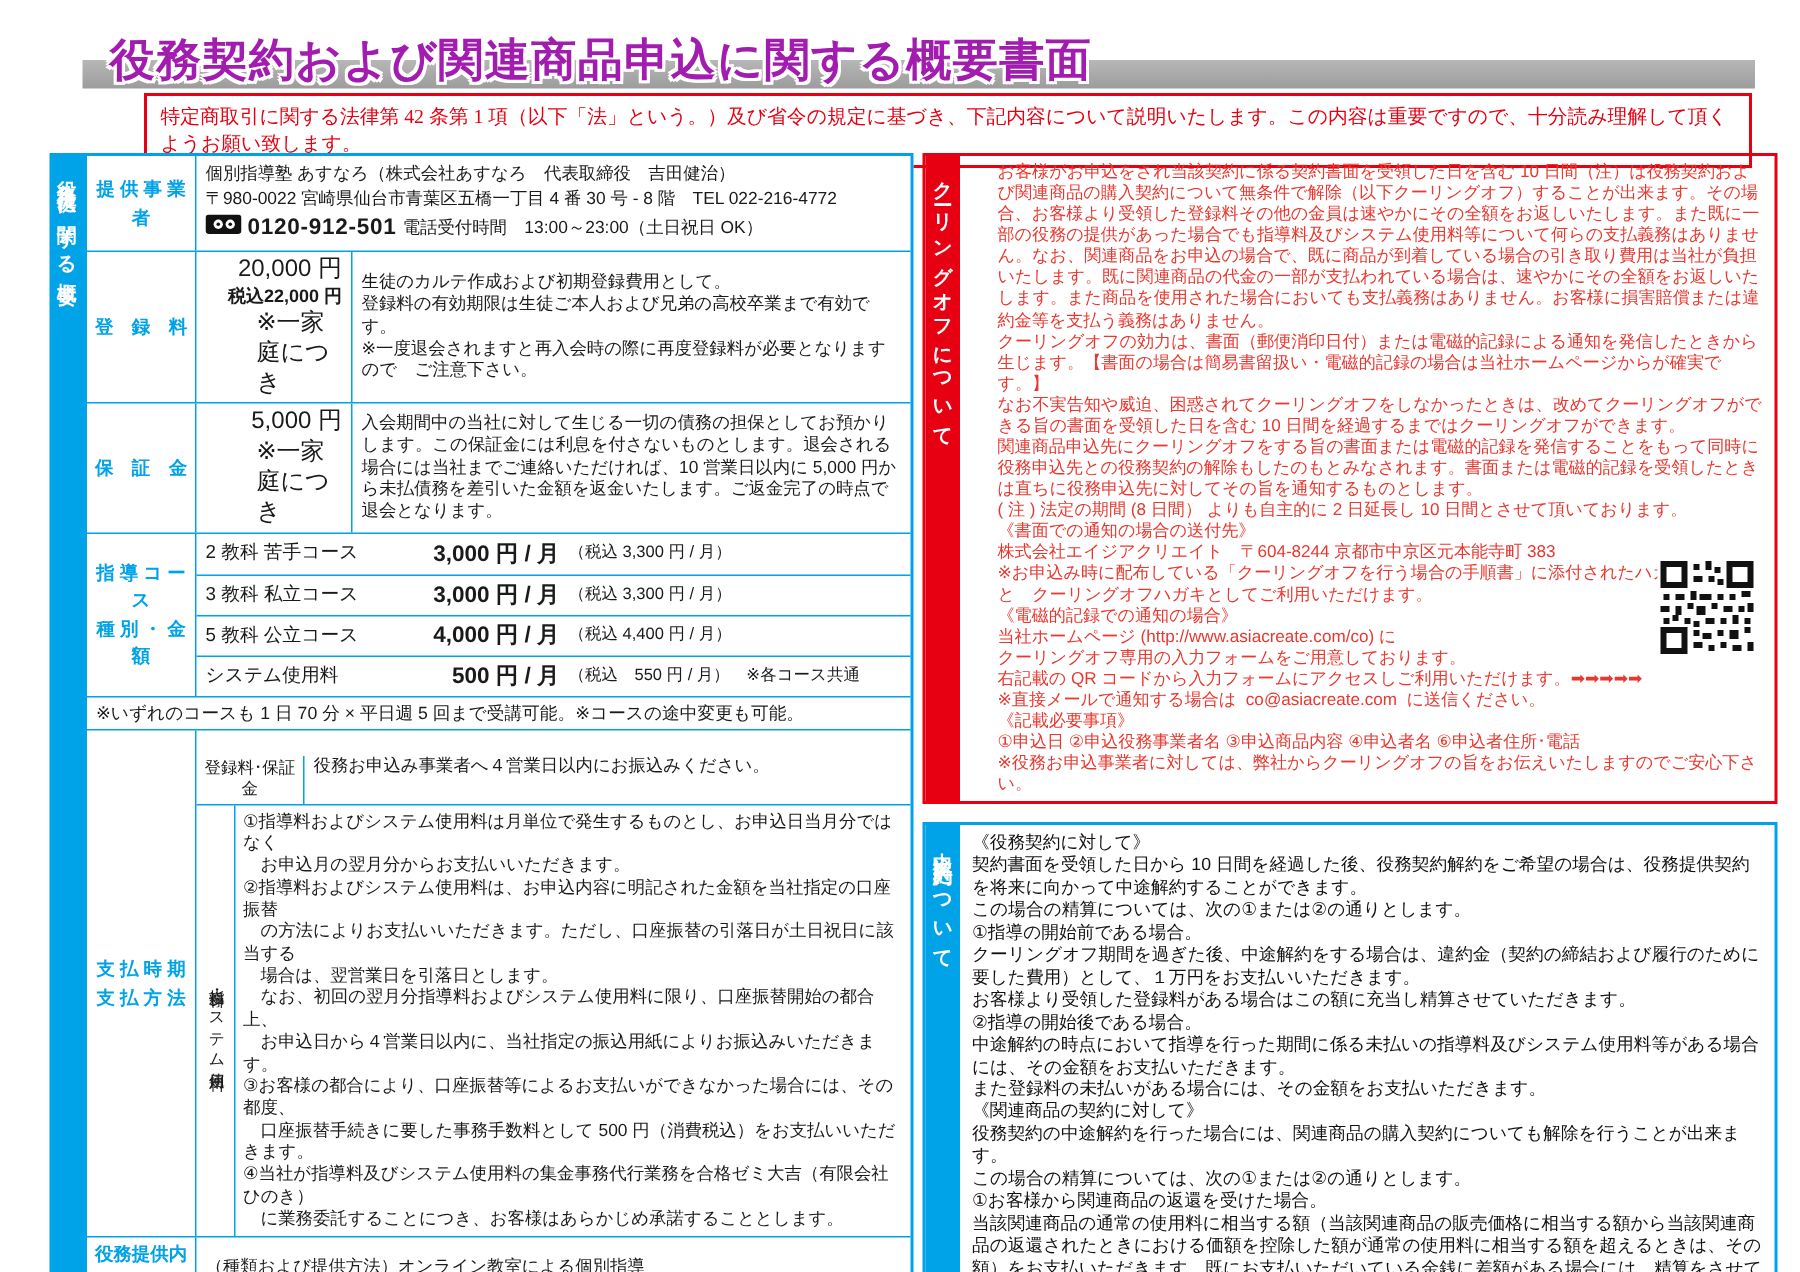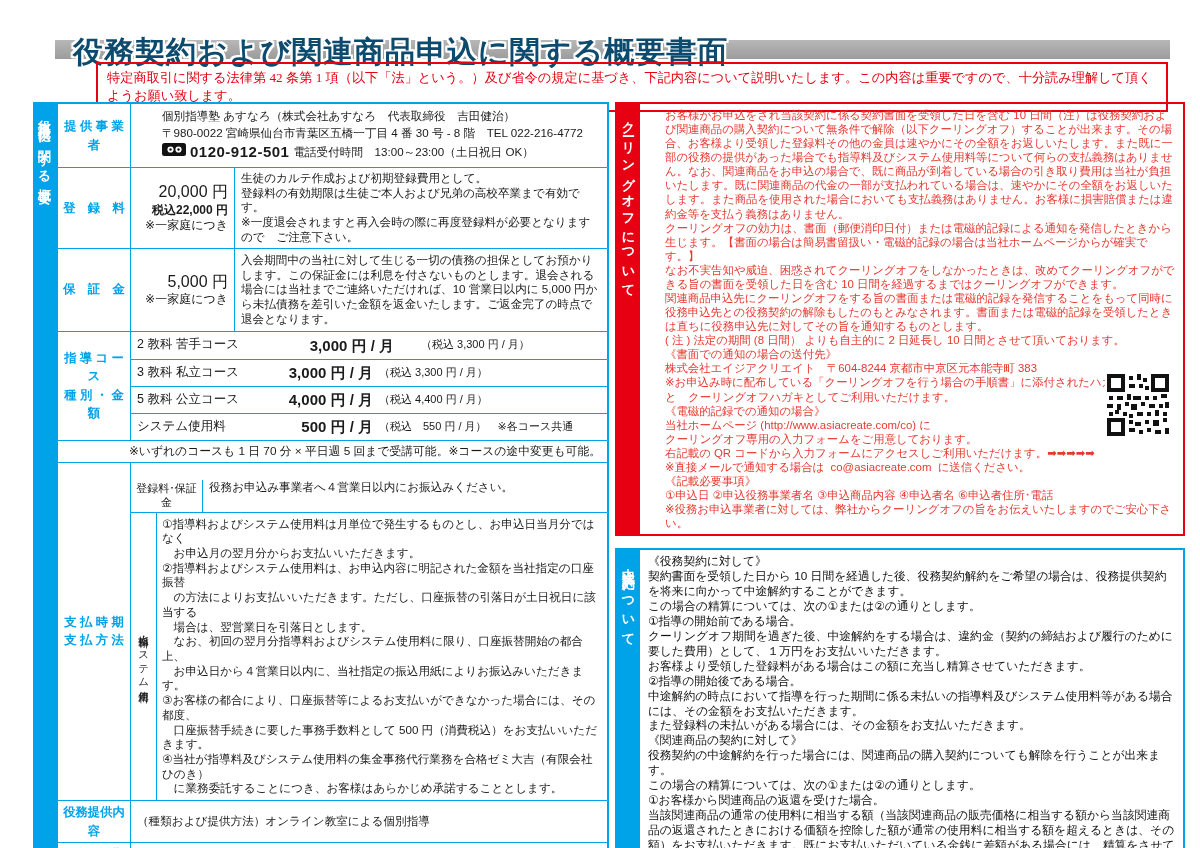--- a/index.html
+++ b/index.html
@@ -4,66 +4,66 @@
 <style>
   * { margin:0; padding:0; box-sizing:border-box; }
   html,body { background:#fff; }
   body { font-family:"Liberation Sans","DejaVu Sans",sans-serif; color:#1a1a1a; }
   #page { position:relative; width:1200px; height:848px; background:#fff; overflow:hidden; }
 
   
   #header { position:absolute; left:55px; top:20px; width:1130px; height:44px; }
   #header .graybar { position:absolute; left:0; right:15px; top:20px; height:19px;
     background:linear-gradient(#b7b7b7,#9c9c9c); }
-  #header h1 { position:absolute; left:18px; top:12px; font-size:30px; font-weight:bold; color:#0c4a6e;
+  #header h1 { position:absolute; left:18px; top:0; font-size:30px; font-weight:bold; color:#a21caf;
     letter-spacing:1px; white-space:nowrap;
     text-shadow:-2px -2px 0 #fff,2px -2px 0 #fff,-2px 2px 0 #fff,2px 2px 0 #fff,0 -2px 0 #fff,0 2px 0 #fff,-2px 0 0 #fff,2px 0 0 #fff; }
 
   #notice { position:absolute; left:96px; top:62px; width:1072px; border:2px solid #e60012;
     color:#e60012; font-weight:normal; font-size:13.2px; padding:5px 9px; line-height:1.35;
     font-family:"Liberation Serif","DejaVu Serif",serif; }
 
   
   .section { display:flex; align-items:stretch; }
   .vband { width:23px; background:#00a2e8; display:flex; justify-content:center; flex:none; }
   .vband .vtxt { writing-mode:vertical-rl; text-orientation:upright; color:#fff; font-weight:bold;
     font-size:13px; letter-spacing:3px; padding-top:8px; line-height:23px; }
   .vband.red { background:#e60012; }
 
   
   #left-col { position:absolute; left:33px; top:102px; width:576px; }
   .btable { flex:1; border:2px solid #00a2e8; background:#fff; font-size:11.6px; line-height:1.27; }
   .trow { display:flex; align-items:stretch; border-top:1.5px solid #00a2e8; }
-  .trow:first-child { border-top:none;gap:25px; }
+  .trow:first-child { border-top:none; }
   .tlabel { width:73px; flex:none; color:#00a2e8; font-weight:bold; font-size:12.3px;
     display:flex; flex-direction:column; justify-content:center; align-items:center;
     text-align:center; border-right:1.5px solid #00a2e8; padding:2px 1px; line-height:1.5; }
   .tcell { flex:1; padding:3px 6px; display:flex; flex-direction:column; justify-content:center; }
   .ml { white-space:pre-wrap; }
   .pricecell { width:104px; flex:none; border-right:1.5px solid #00a2e8; display:flex;
     flex-direction:column; justify-content:center; align-items:flex-end; padding:2px 6px; }
   .price-big { font-size:16px; font-weight:normal; }
   .price-mid { font-size:12px; font-weight:bold; }
-  .price-note { font-size:12px; }
+  .price-note { font-size:16px;margin-left:34px; }
   .subrows { flex:1; display:flex; flex-direction:column; }
   .subrow { display:flex; align-items:stretch; border-top:1.5px solid #00a2e8; flex:1; }
   .subrow:first-child { border-top:none; }
   .sublabel { flex:none; border-right:1.5px solid #00a2e8; display:flex; align-items:center;
     justify-content:center; text-align:center; padding:2px 3px; font-weight:bold; }
   .sublabel.plain { font-weight:normal;margin-top:17px; }
   .vlabel-cell { width:26px; flex:none; border-right:1.5px solid #00a2e8; display:flex;
     justify-content:center; align-items:center; }
   .vlabel-cell .vtxt2 { writing-mode:vertical-rl; text-orientation:upright; font-size:10.5px;
     letter-spacing:1px; line-height:13px; }
   .course-row { display:flex; align-items:center; border-top:1.5px solid #00a2e8; padding:2px 6px; min-height:27px; }
-  .course-row:first-child { border-top:none;gap:21px; }
+  .course-row:first-child { border-top:none; }
   .course-name { width:150px; flex:none; font-size:12.5px; }
   .course-price { width:86px; flex:none; text-align:right; font-weight:bold; font-size:15px; }
   .course-tax { padding-left:6px; font-size:11px; }
-  .fullnote { border-top:1.5px solid #00a2e8; padding:3px 6px; font-size:11.8px;text-align:right; }
+  .fullnote { border-top:1.5px solid #00a2e8; padding:3px 6px; font-size:11.8px; }
   .freedial { display:inline-flex; align-items:center; gap:4px; }
   .freedial svg { flex:none; }
   .fd-num { font-weight:bold; font-size:15px; letter-spacing:0.5px; }
   .provider-line { line-height:1.45; }
 
   
   #right-col { position:absolute; left:615px; top:102px; width:570px; }
   #cooloff-box { border:2px solid #e60012; display:flex; position:relative; }
   #cooloff-content { flex:1; padding:4px 7px 4px 25px; color:#e8382f; font-size:11.4px;
     line-height:1.235; white-space:pre-wrap; font-weight:500; }

